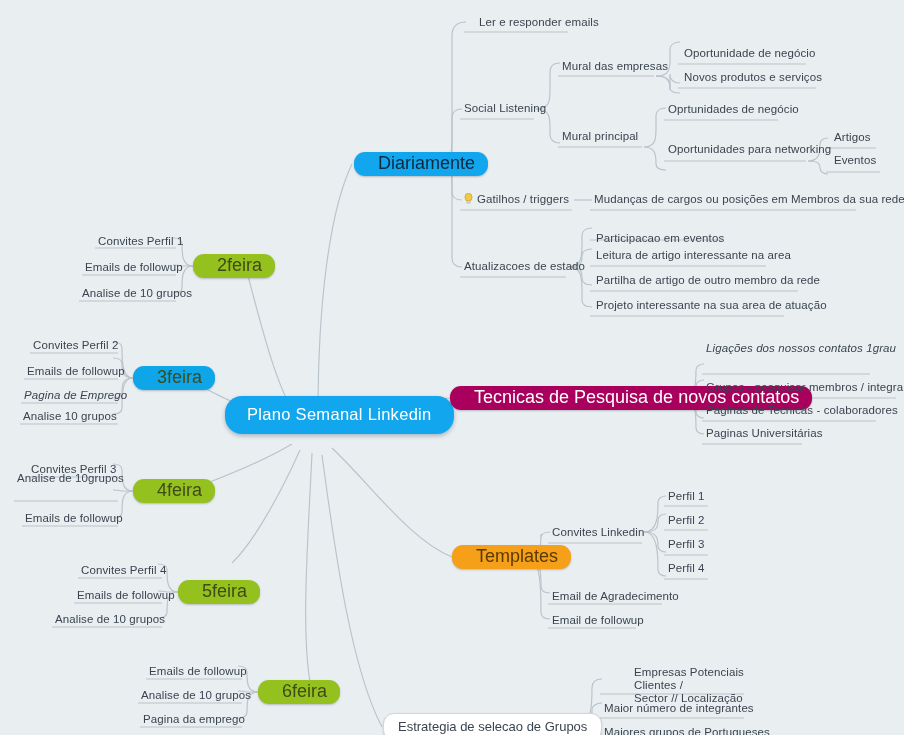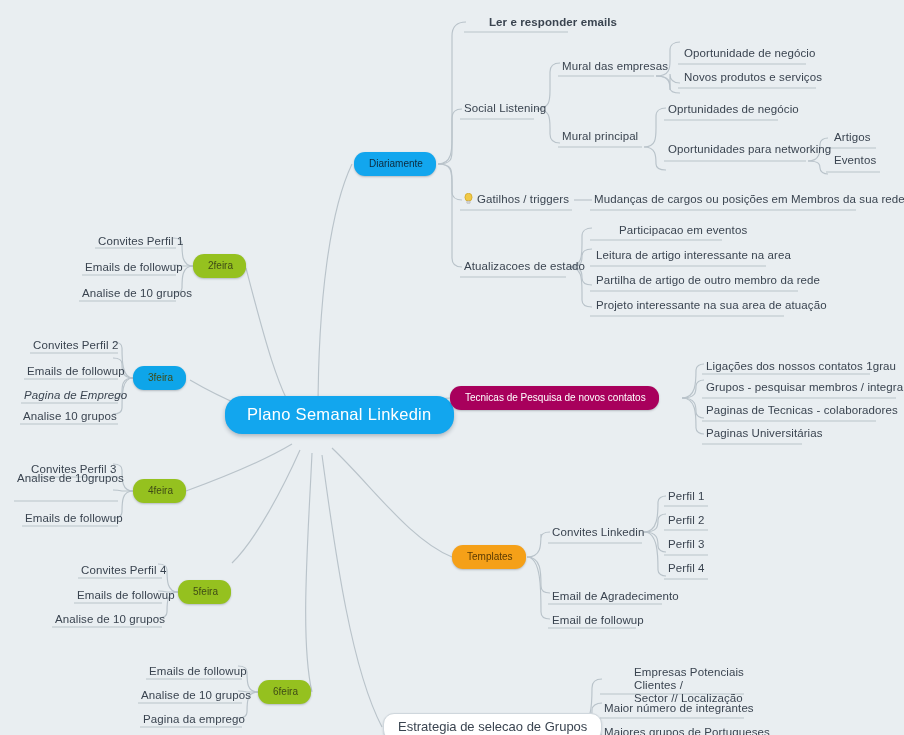--- a/index.html
+++ b/index.html
@@ -32,22 +32,22 @@
     font-size: 11.5px;
     line-height: 13px;
     letter-spacing: .1px;
     padding: 0 3px 2px 3px;
   }
   .leaf.two-line { line-height: 13px; white-space: normal; }
 
   
   .pill {
     border-radius: 11px;
-    padding: 4px 13px 5px 15px;
-    font-size: 10px;
+    padding: 4px 13px 5px 24px;
+    font-size: 18px;
     line-height: 15px;
     text-align: center;
     box-shadow: 0 1px 2px rgba(60,70,80,.30);
   }
   .pill.central {
     border-radius: 17px;
     padding: 9px 22px 10px 22px;
     font-size: 16.5px;
     line-height: 19px;
     letter-spacing: .3px;
@@ -207,21 +207,21 @@
   </svg>
 
   <div class="node pill central" style="left:225px; top:415px; transform:translateY(-50%); background:#12a6ee; color:#ffffff;">
     <span>Plano Semanal Linkedin</span>
   </div>
 
   <div class="node pill" style="left:354px; top:164px; transform:translateY(-50%); background:#12a6ee; color:#0d2a3d;">
     <span>Diariamente</span>
   </div>
 
-  <div class="node leaf" style="left:486px; top:16px;font-weight:bold;">
+  <div class="node leaf" style="left:476px; top:16px;">
     <span>Ler e responder emails</span>
   </div>
 
   <div class="node leaf" style="left:461px; top:102px;">
     <span>Social Listening</span>
   </div>
 
   <div class="node leaf" style="left:559px; top:60px;">
     <span>Mural das empresas</span>
   </div>
@@ -256,21 +256,21 @@
       </svg>
     </span><span>Gatilhos / triggers</span>
   </div>
   <div class="node leaf" style="left:591px; top:193px;">
     <span>Mudanças de cargos ou posições em Membros da sua rede</span>
   </div>
 
   <div class="node leaf" style="left:461px; top:260px;">
     <span>Atualizacoes de estado</span>
   </div>
-  <div class="node leaf" style="left:593px; top:224px;margin-left:23px;">
+  <div class="node leaf" style="left:593px; top:232px;">
     <span>Participacao em eventos</span>
   </div>
   <div class="node leaf" style="left:593px; top:249px;">
     <span>Leitura de artigo interessante na area</span>
   </div>
   <div class="node leaf" style="left:593px; top:299px;">
     <span>Projeto interessante na sua area de atuação</span>
   </div>
   <div class="node leaf" style="left:593px; top:274px;">
     <span>Partilha de artigo de outro membro da rede</span>
@@ -340,21 +340,21 @@
   <div class="node leaf" style="left:138px; top:689px;">
     <span>Analise de 10 grupos</span>
   </div>
   <div class="node leaf" style="left:140px; top:713px;">
     <span>Pagina da emprego</span>
   </div>
 
   <div class="node pill" style="left:450px; top:398px; transform:translateY(-50%); background:#a8005c; color:#ffffff;">
     <span>Tecnicas de Pesquisa de novos contatos</span>
   </div>
-  <div class="node leaf" style="left:703px; top:360px;">
+  <div class="node leaf" style="left:703px; top:342px;font-style:italic;">
     <span>Ligações dos nossos contatos 1grau</span>
   </div>
   <div class="node leaf" style="left:703px; top:381px;">
     <span>Grupos - pesquisar membros / integrantes</span>
   </div>
   <div class="node leaf" style="left:703px; top:404px;">
     <span>Paginas de Tecnicas - colaboradores</span>
   </div>
   <div class="node leaf" style="left:703px; top:427px;">
     <span>Paginas Universitárias</span>

